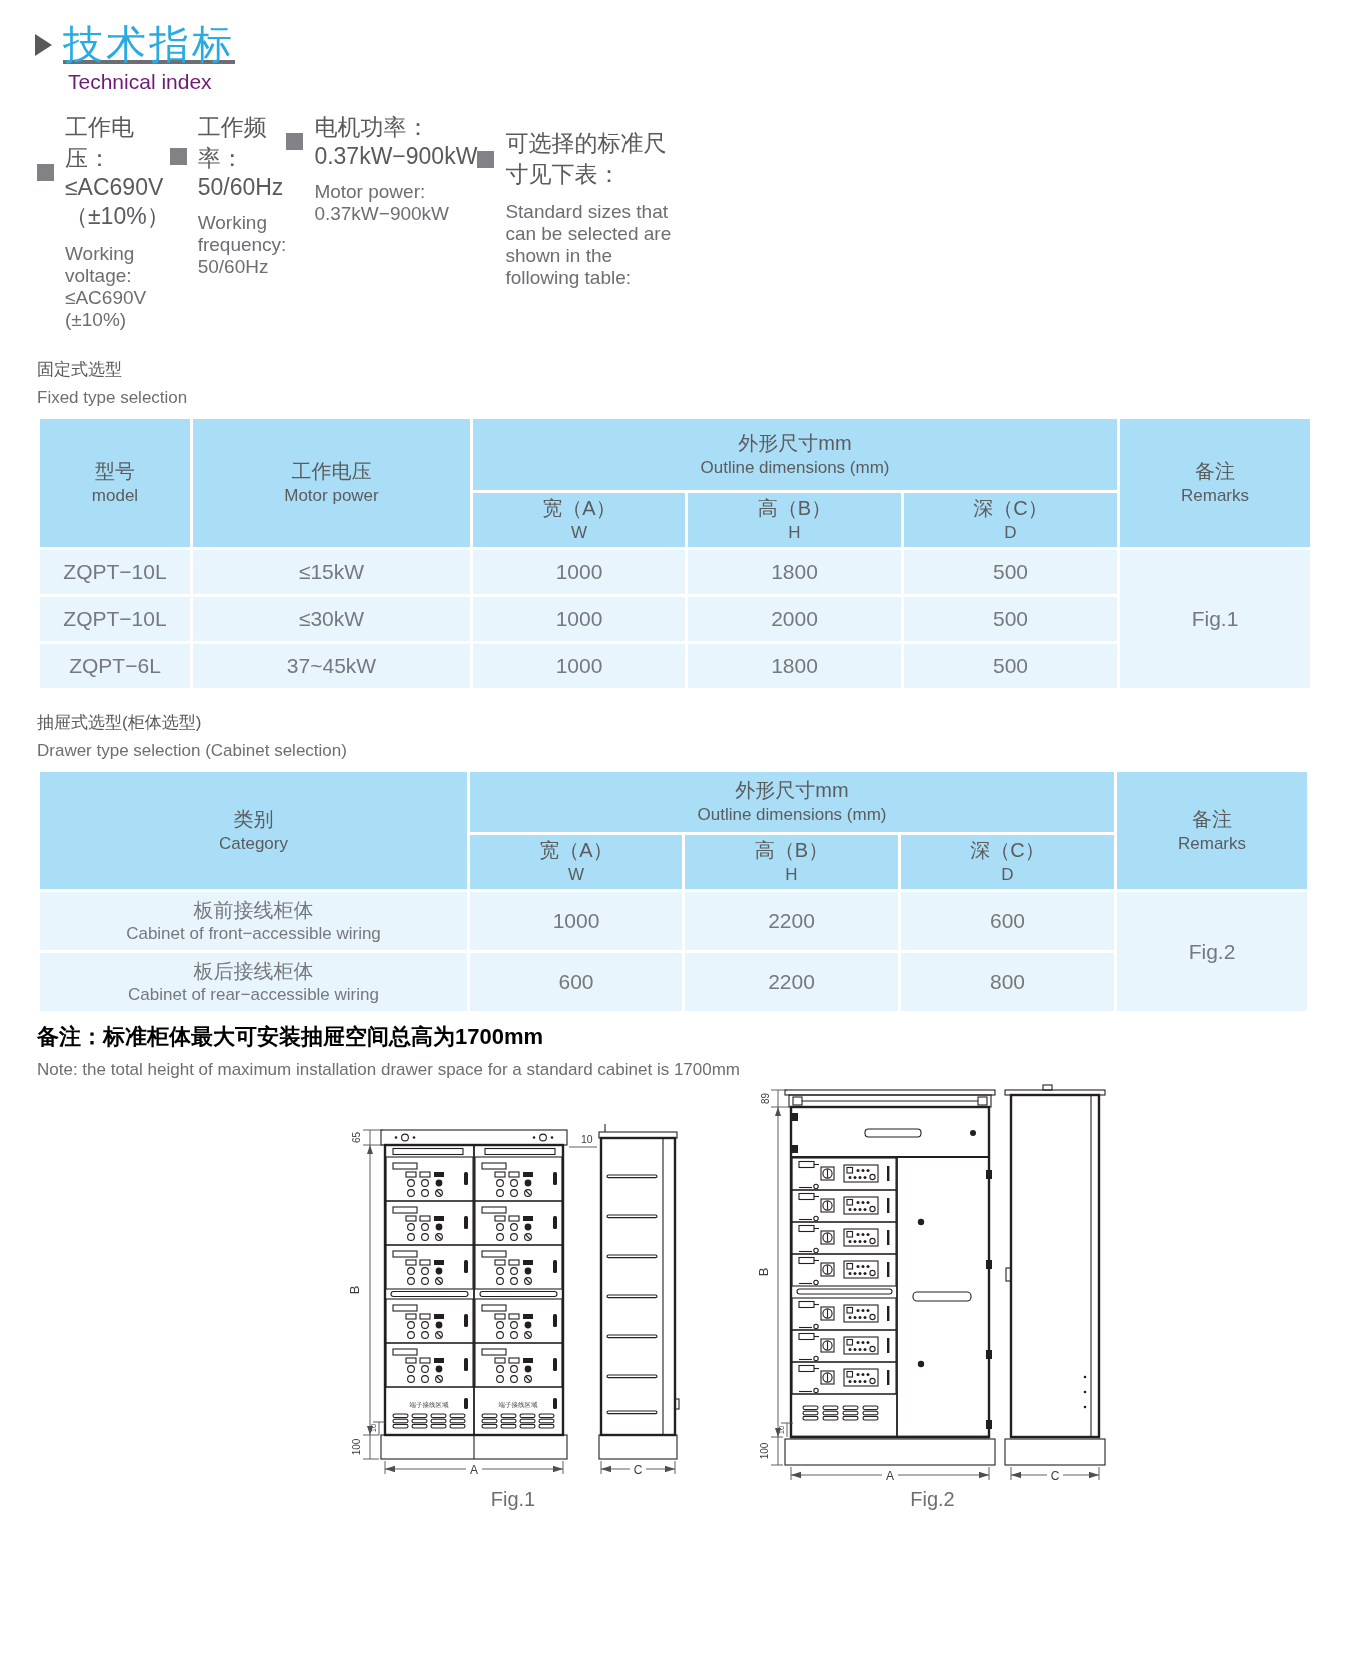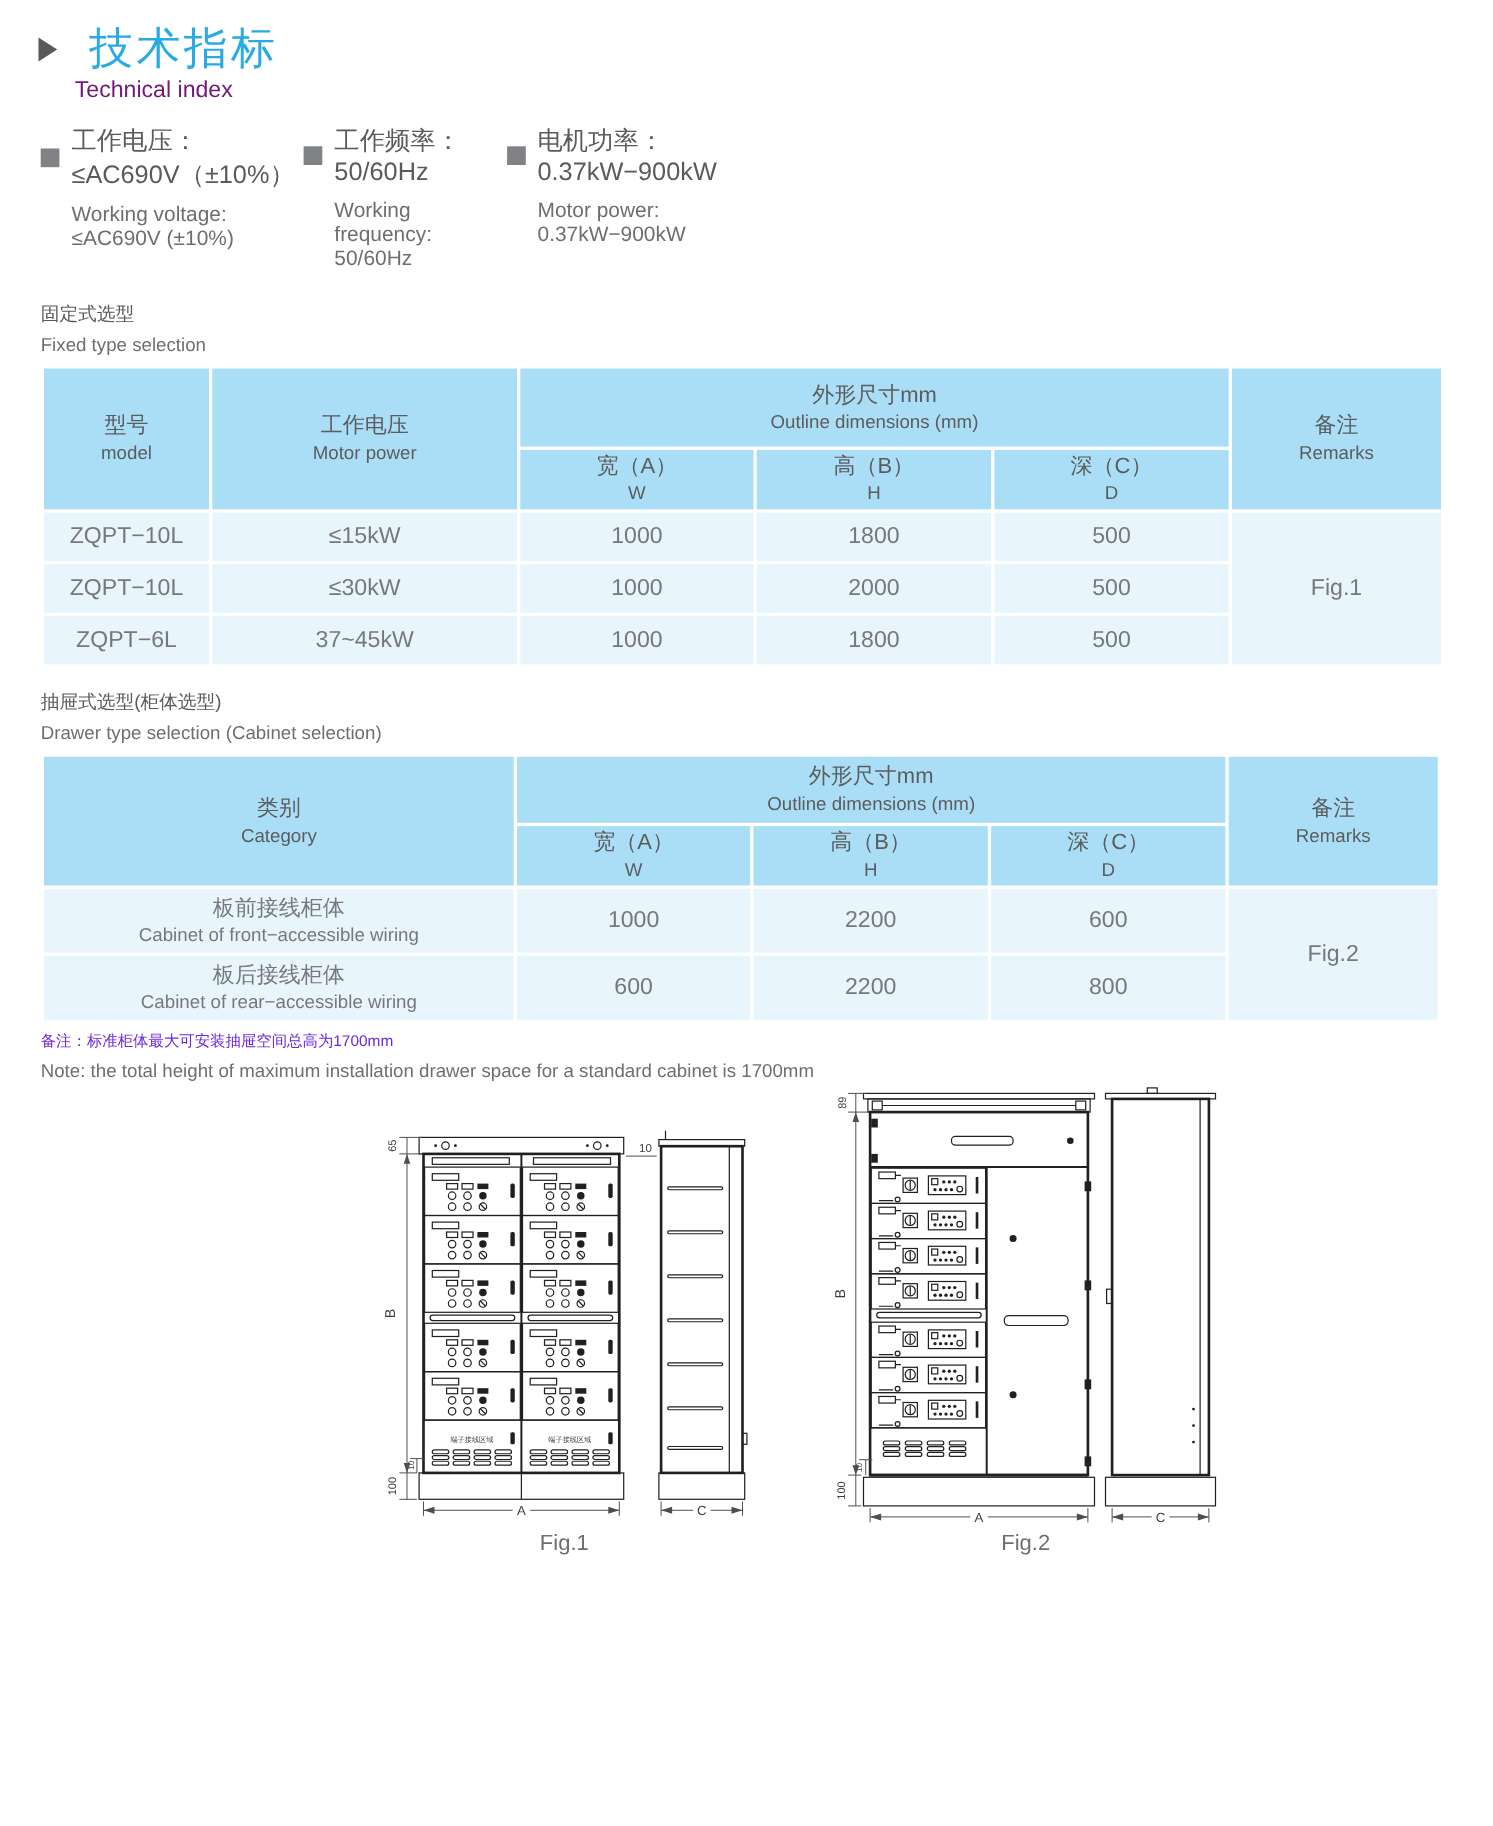--- a/index.html
+++ b/index.html
@@ -1,20 +1,20 @@
 <!DOCTYPE html>
 <html><head>
 <meta charset="utf-8">
 <style>
   html,body {margin:0; padding:0; background:#ffffff;}
   body {font-family:"Liberation Sans", sans-serif; color:#6d6e71;}
   .page {width:1357px; height:1660px; box-sizing:border-box; padding:22px 50px 20px 37px; overflow:hidden; background:#fff;}
 
   
-  .title-row {display:flex; align-items:center; gap:29px; margin-left:-2px;}
+  .title-row {display:flex; align-items:center; gap:11px; margin-left:-2px;text-decoration:underline;}
   .arrow-icon {width:0; height:0; border-left:17px solid #58595b; border-top:11px solid transparent; border-bottom:11px solid transparent; margin-top:2px;}
   .title-cn {font-size:40px; color:#29abe2; letter-spacing:3px; line-height:1.1;}
   .title-en {font-size:21px; color:#701a75; margin:4px 0 0 31px;}
 
   
   .spec-grid {display:flex; margin-top:18px;}
   .spec-col {width:50%; display:flex; }
   .spec-item {margin-bottom:11px;}
   .spec-item.mt {margin-top:16px;}
   .spec-cn {display:flex; align-items:center; gap:11px; font-size:23px; color:#595a5c;}
@@ -33,21 +33,21 @@
   .spec-table td {background:#e8f5fd; color:#77787b; font-size:21px;}
   .h-cn {display:block; font-size:20px; line-height:1.35;}
   .h-en {display:block; font-size:17px; line-height:1.35;}
   .c-cn {display:block; font-size:20px; line-height:1.3; color:#77787b;}
   .c-en {display:block; font-size:17px; line-height:1.3; color:#77787b;}
   .t1-hdr1 {height:71px;} .t1-hdr2 {height:54px;} .t1-row {height:44px;}
   .t2-hdr1 {height:60px;} .t2-hdr2 {height:54px;} .t2-row {height:58px;}
 
   
   .note {margin-top:8px;}
-  .note-cn {font-size:14px; color:#6d28d9;}
+  .note-cn {font-size:22px; color:#000000;font-weight:bold;}
   .note-en {font-size:17px; color:#6d6e71; margin-top:8px;}
 
   
   .figs {display:flex; align-items:flex-end; gap:52px; margin-left:296px; margin-top:2px;}
   .fig {display:flex; flex-direction:column; align-items:center;}
   .fig-caption {font-size:20px; color:#6d6e71; margin-top:4px;}
   svg .k  {fill:none; stroke:#231f20; stroke-width:1.1;}
   svg .kb {stroke-width:2.4;}
   svg .km {stroke-width:1.8;}
   svg .kf {fill:#231f20; stroke:none;}
@@ -81,20 +81,27 @@
             <span>工作频率：50/60Hz</span>
           </div>
         <div class="spec-en">Working frequency: 50/60Hz</div>
       </div>
       <div class="spec-item">
         <div class="spec-cn">
             <span class="bullet"></span>
             <span>电机功率：0.37kW−900kW</span>
           </div>
         <div class="spec-en">Motor power: 0.37kW−900kW</div>
+      </div>
+      <div class="spec-item mt">
+        <div class="spec-cn">
+            <span class="bullet"></span>
+            <span>可选择的标准尺寸见下表：</span>
+          </div>
+        <div class="spec-en">Standard sizes that can be selected are shown in the following table:</div>
       </div>
     </div>
   </div>
 
   <div class="sec">
     <div class="sec-cn">固定式选型</div>
     <div class="sec-en">Fixed type selection</div>
   </div>
 
   <table class="spec-table">

